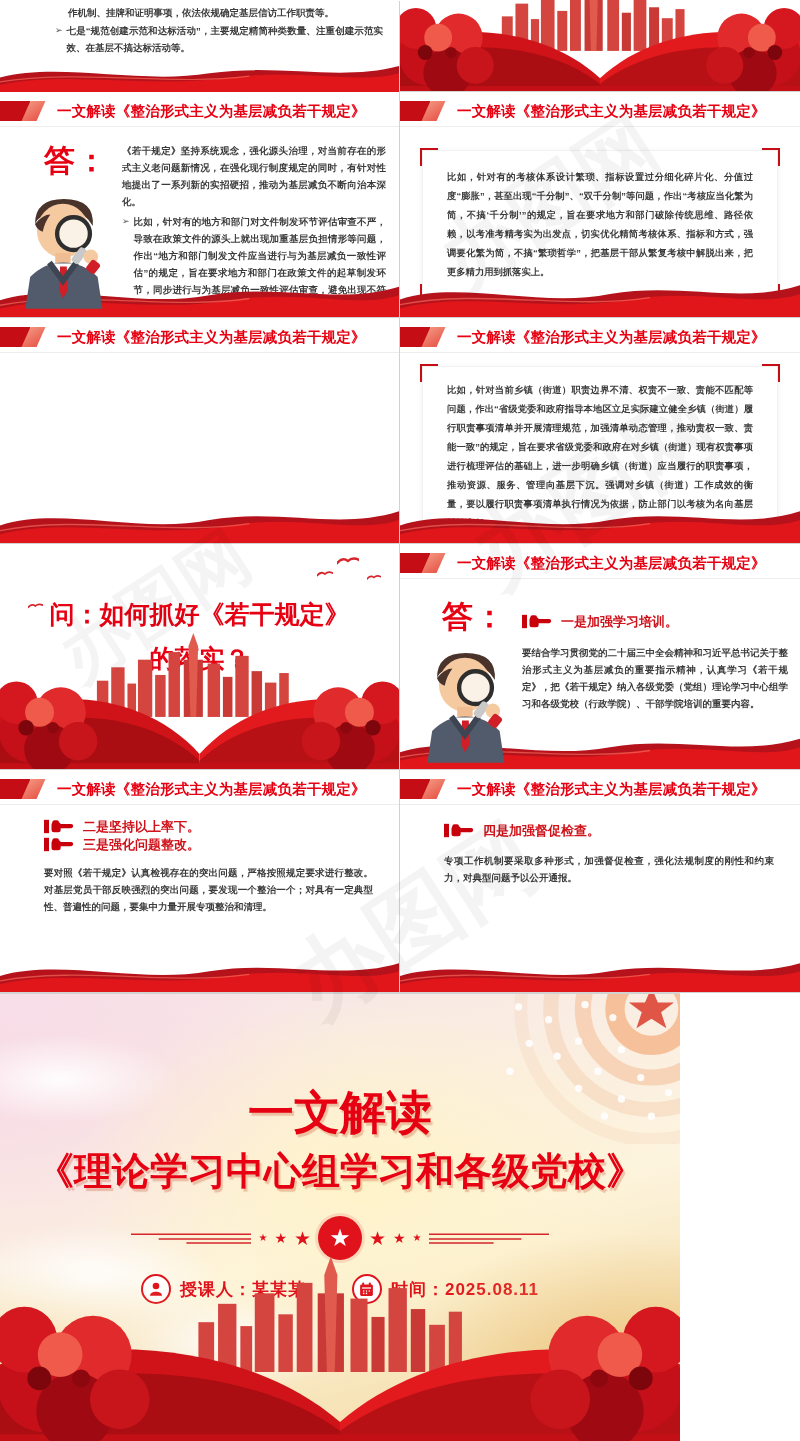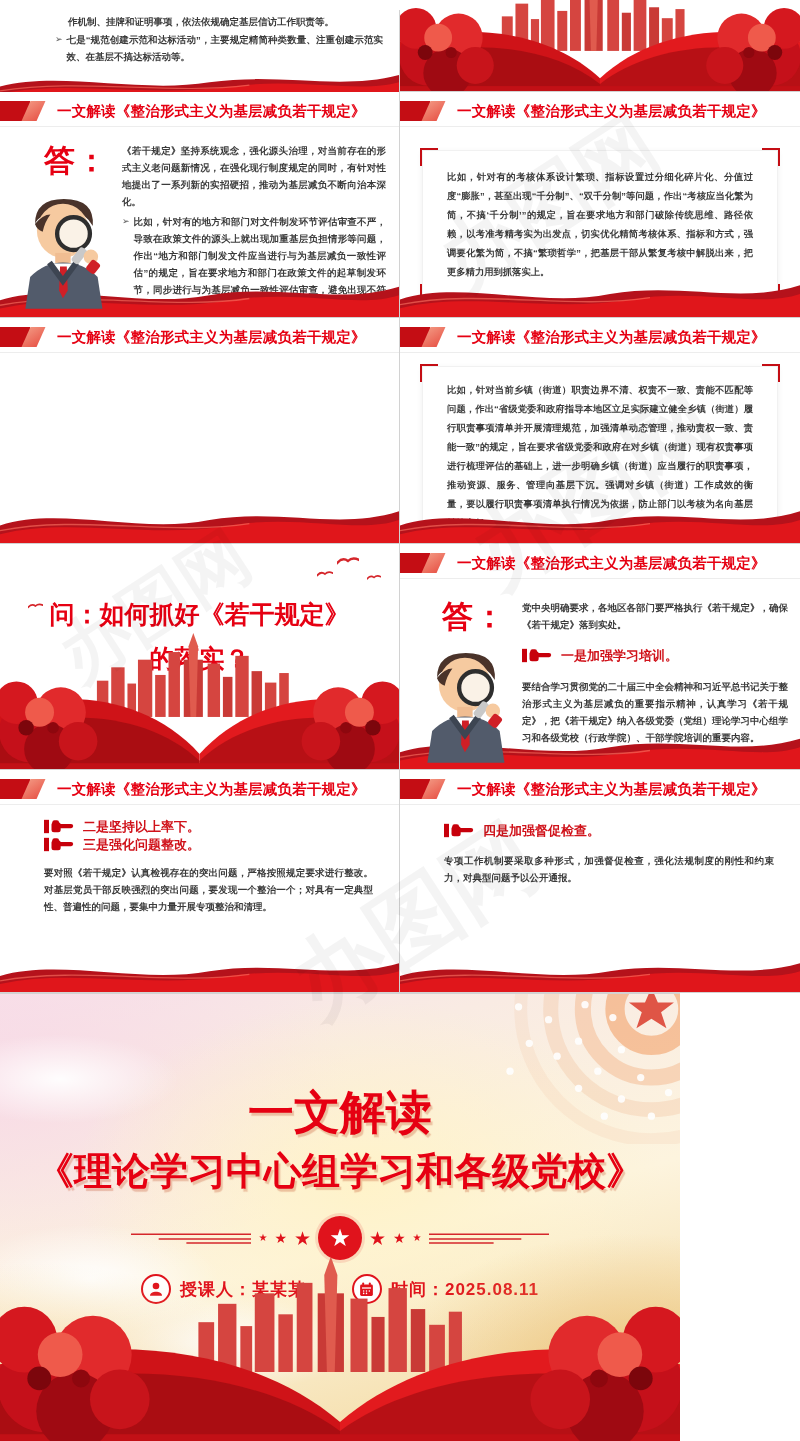--- a/index.html
+++ b/index.html
@@ -145,21 +145,21 @@
       <rect x="16" y="7" width="19" height="5" rx="2.5"></rect>
     </g>
     <g id="bird-shape">
       <path d="M0,6 Q5,0 10,4 Q14,0 20,3" stroke="#d5262b" fill="none" stroke-width="2.2" stroke-linecap="round"></path>
     </g>
   </defs>
 </svg>
 
 <div class="sheet">
 
-  <div class="slide b-r b-b" style="left:0;top:10px;width:400px;height:92px;">
+  <div class="slide b-r b-b" style="left:0;top:1px;width:400px;height:92px;">
     <div style="position:absolute;left:55px;right:16px;top:3px;">
       <div class="body-txt" style="padding-left:13px;">作机制、挂牌和证明事项，依法依规确定基层信访工作职责等。</div>
       <div class="bullet-row" style="margin-top:1px;">
         <span class="bullet-glyph">➢</span>
         <span class="body-txt">七是“规范创建示范和达标活动”，主要规定精简种类数量、注重创建示范实效、在基层不搞达标活动等。</span>
       </div>
     </div>
     <svg class="ribbon" height="36" viewBox="0 0 400 50" preserveAspectRatio="none">
         <use href="#ribbon-shape"></use>
       </svg>
@@ -280,21 +280,20 @@
     </div>
   </div>
 
   <div class="slide b-b" style="left:400px;top:544px;width:400px;height:226px;">
     <div class="slide-head">
       <div class="flag"></div>
       <div class="head-title">一文解读《整治形式主义为基层减负若干规定》</div>
     </div>
     <div class="ans-label" style="left:42px;top:52px;">答：</div>
     <div class="ans-body" style="left:122px;right:12px;top:55px;">
-      <div class="body-txt">党中央明确要求，各地区各部门要严格执行《若干规定》，确保《若干规定》落到实处。</div>
       <div class="pt-row" style="margin-top:14px;">
         <svg class="hand-icon" width="30" height="17" viewBox="0 0 36 20">
             <use href="#hand-shape"></use>
           </svg>
         <span class="pt-title">一是加强学习培训。</span>
       </div>
       <div class="body-txt" style="margin-top:13px;">要结合学习贯彻党的二十届三中全会精神和习近平总书记关于整治形式主义为基层减负的重要指示精神，认真学习《若干规定》，把《若干规定》纳入各级党委（党组）理论学习中心组学习和各级党校（行政学院）、干部学院培训的重要内容。</div>
     </div>
     <svg class="man" style="left:10px;bottom:6px;" width="106" height="116" viewBox="0 0 110 120">
         <use href="#man-shape"></use>

